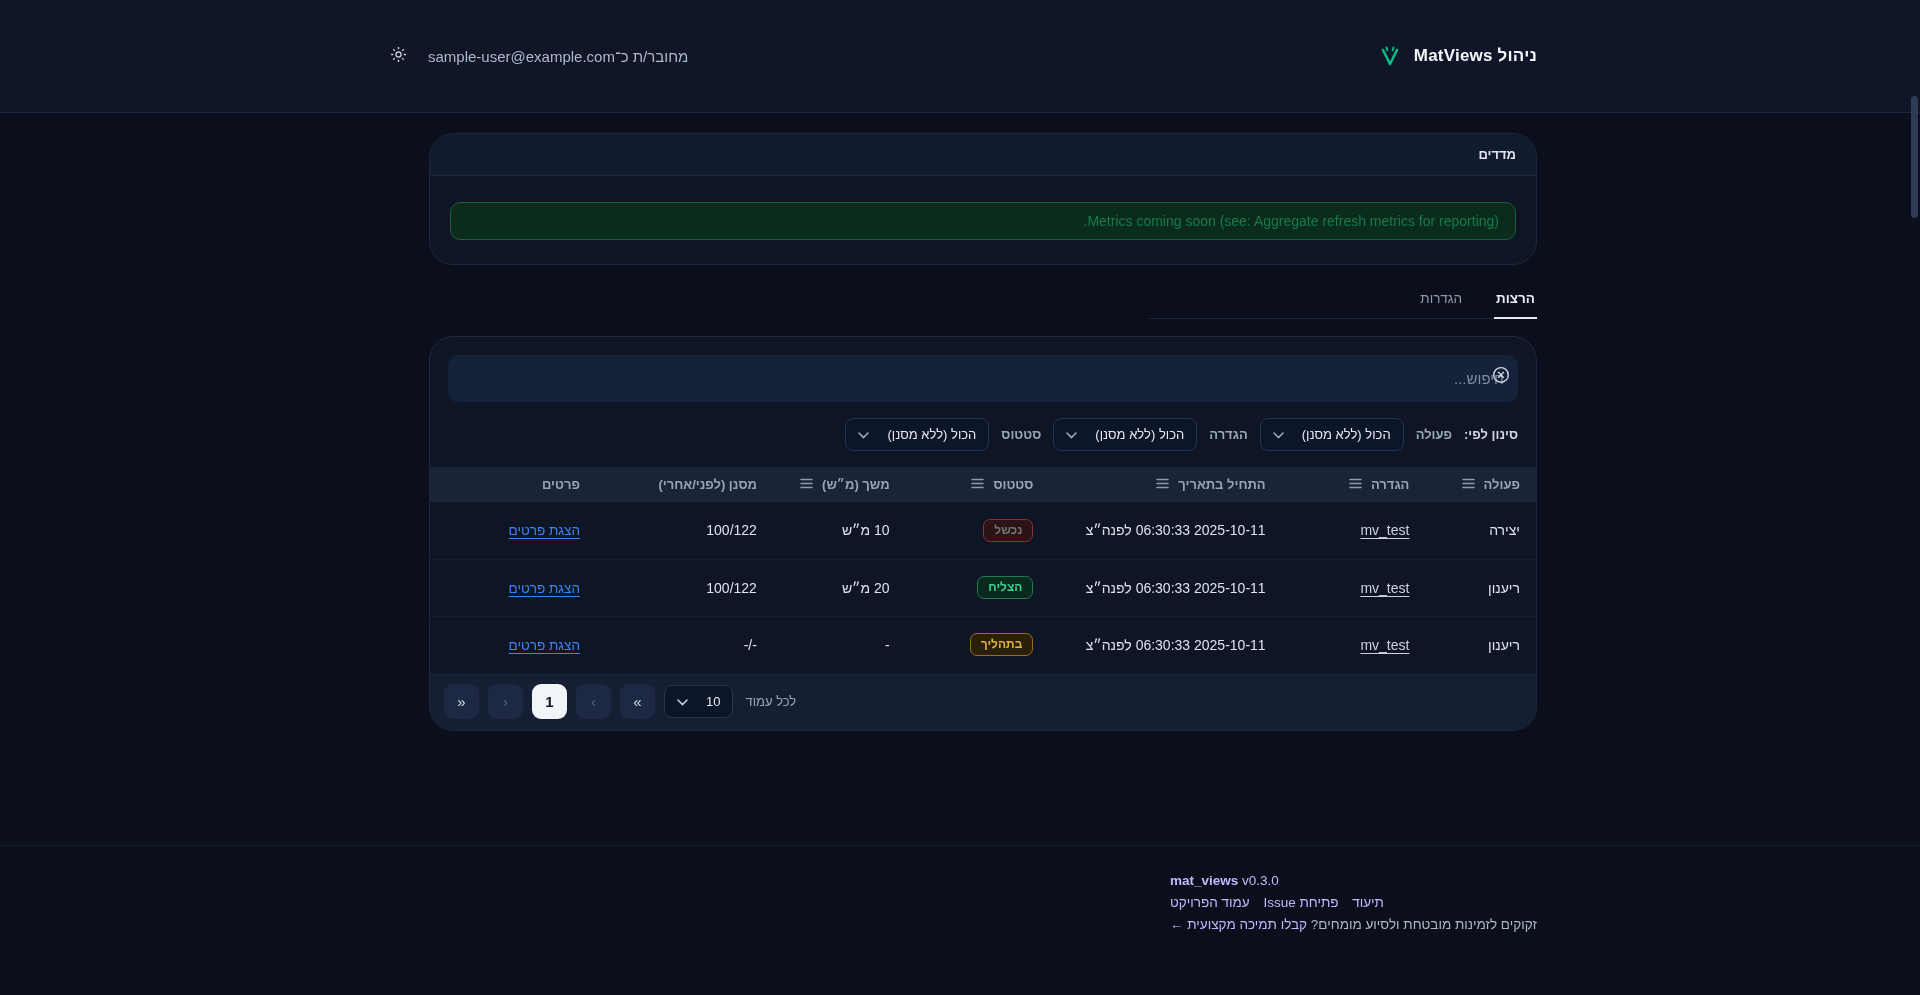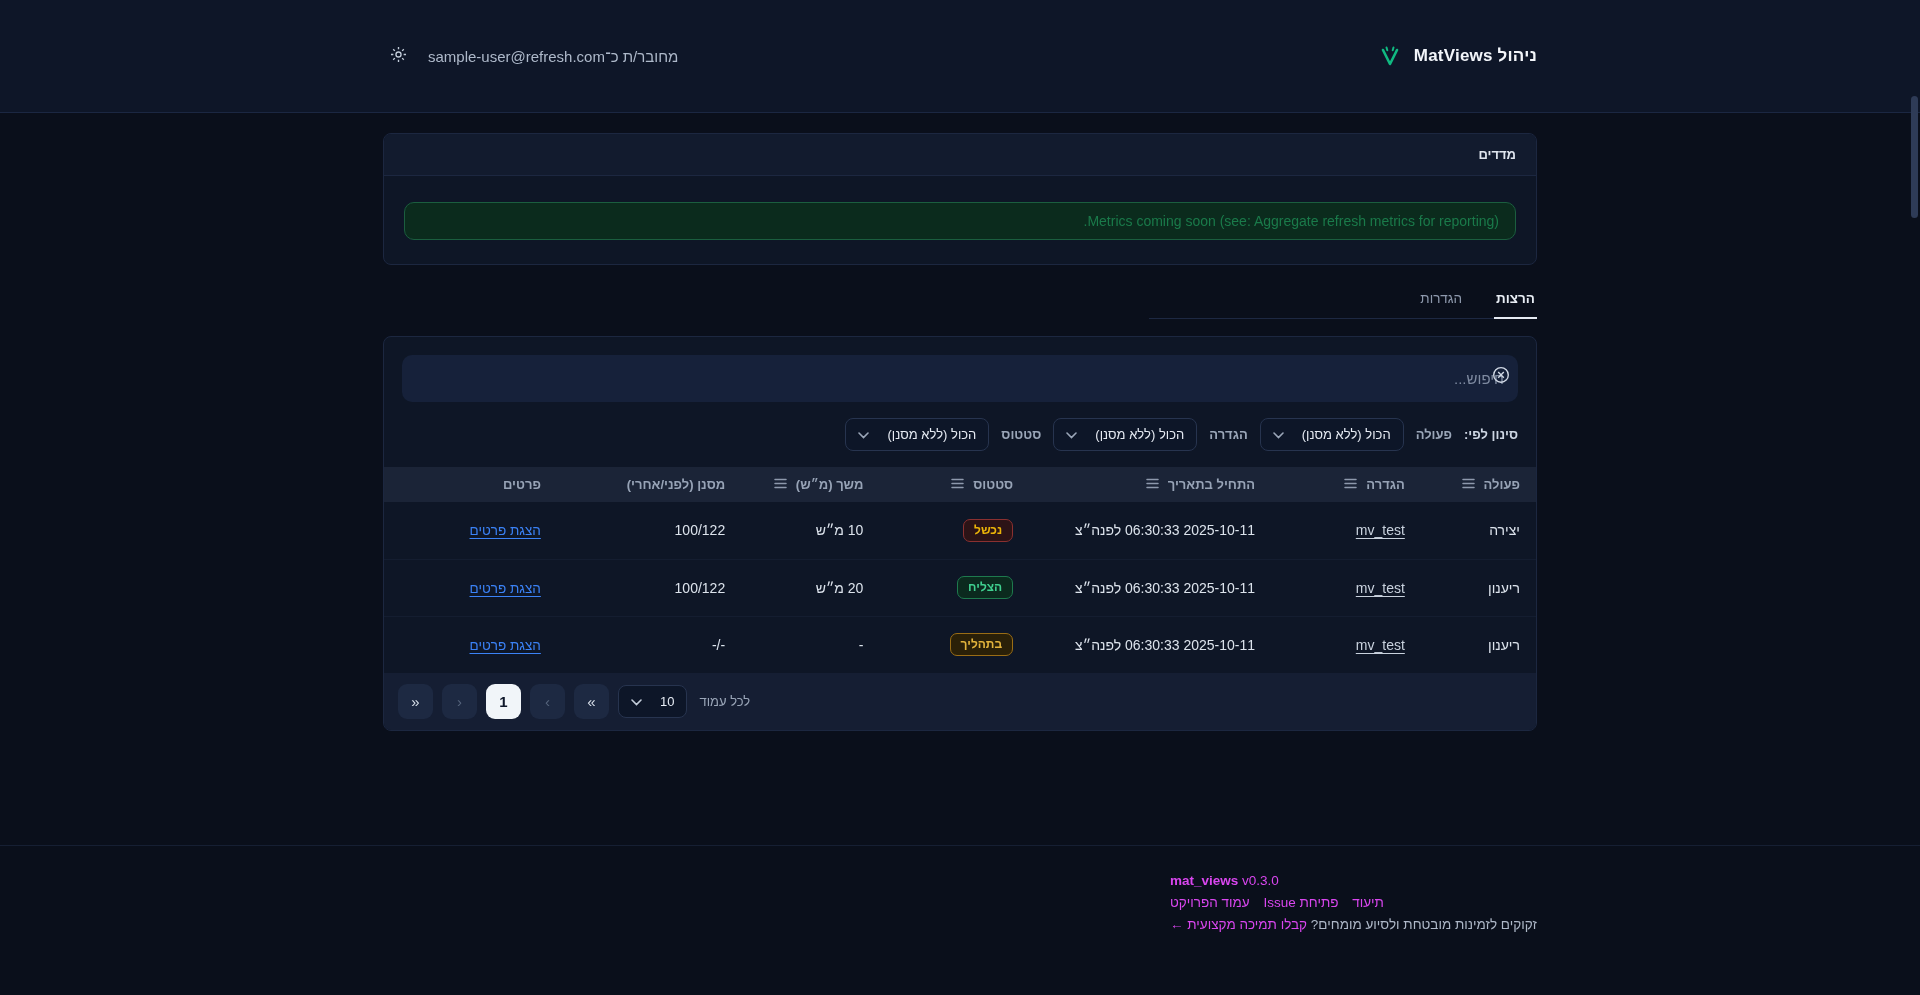--- a/index.html
+++ b/index.html
@@ -37,22 +37,23 @@
     margin-top: 34px;
     font-size: 27px;
     font-weight: 700;
     color: #eef2f8;
   }
 
   
   .card {
     background: #0e1626;
     border: 1px solid #1c2740;
-    border-radius: 8px;
+    border-radius: 24px;
     overflow: hidden;
+    margin-left: 46px;
   }
   .metrics-card { margin-top: 20px; }
   .card-header {
     background: #121b2e;
     border-bottom: 1px solid #1c2740;
     padding: 13px 20px;
     font-size: 13px;
     font-weight: 700;
     color: #dfe5ee;
   }
@@ -151,21 +152,21 @@
   .col-details { width: 15%; }
   a.cell-link { color: #c9d2de; text-decoration: underline; text-underline-offset: 3px; }
   a.details-link { color: #3b82f6; font-size: 13.5px; text-decoration: underline; text-underline-offset: 3px; }
   .badge {
     display: inline-block;
     padding: 3px 10px 4px;
     border-radius: 7px;
     font-size: 12px; font-weight: 600;
     border: 1px solid;
   }
-  .badge-failed  { color: #eab308; background: #2c1316; border-color: #8a3030; }
+  .badge-failed  { color: #737373; background: #2c1316; border-color: #8a3030; }
   .badge-success { color: #3fd08f; background: #0b2a1e; border-color: #1e7a4e; }
   .badge-running { color: #e2b33c; background: #2a2008; border-color: #9a6d15; }
 
   
   .pagebar {
     background: #151e33;
     padding: 11px 14px;
     display: flex; align-items: center;
     justify-content: flex-end;   
     gap: 9px;
@@ -186,21 +187,21 @@
   .pg-btn.current    { background: #f1f5f9; color: #0f172a; font-weight: 700; }
 
   
   .footer {
     border-top: 1px solid #161f33;
     padding: 24px 0 8px;
   }
   .footer-inner { display: flex; justify-content: space-between; align-items: flex-start; }
   .footer-made { text-align: right; color: #8d98ab; font-size: 13.5px; line-height: 22px; }
   .footer-links { text-align: left; font-size: 13.5px; line-height: 22px; }
-  .footer-links a { color: #d946ef; text-decoration: none; }
+  .footer-links a { color: #c4b5fd; text-decoration: none; }
   .app-name { font-weight: 700; }
   .flinks a { margin-inline-end: 10px; }
   .flinks a:last-child { margin-inline-end: 0; }
   .support-q { color: #aeb8c8; }
 
   
   .scrollbar-thumb {
     position: fixed;
     right: 2px; top: 96px;
     width: 7px; height: 122px;
@@ -217,21 +218,21 @@
       <span class="brand-text">ניהול MatViews</span>
       <span class="logo">
         <svg width="24" height="24" viewBox="0 0 24 24" fill="none">
           <path d="M5 6 L12 20 L19 6" stroke="#10b981" stroke-width="2.6" stroke-linecap="round" stroke-linejoin="round"></path>
           <path d="M8.5 3.5 L9.3 6.2" stroke="#10b981" stroke-width="2" stroke-linecap="round"></path>
           <path d="M15.5 3.5 L14.7 6.2" stroke="#10b981" stroke-width="2" stroke-linecap="round"></path>
         </svg>
       </span>
     </button>
     <div class="user">
-      <span class="user-text">מחובר/ת כ־sample-user@refresh.com</span>
+      <span class="user-text">מחובר/ת כ־sample-user@example.com</span>
       <button class="gear-btn">
         <span>
           <svg width="19" height="19" viewBox="0 0 24 24" fill="none" stroke="#c3cdda" stroke-width="1.7">
             <circle cx="12" cy="12" r="3.2"></circle>
             <path d="M12 2.5v3M12 18.5v3M2.5 12h3M18.5 12h3M5.3 5.3l2.1 2.1M16.6 16.6l2.1 2.1M18.7 5.3l-2.1 2.1M7.4 16.6l-2.1 2.1"></path>
           </svg>
         </span>
       </button>
     </div>
   </div>

